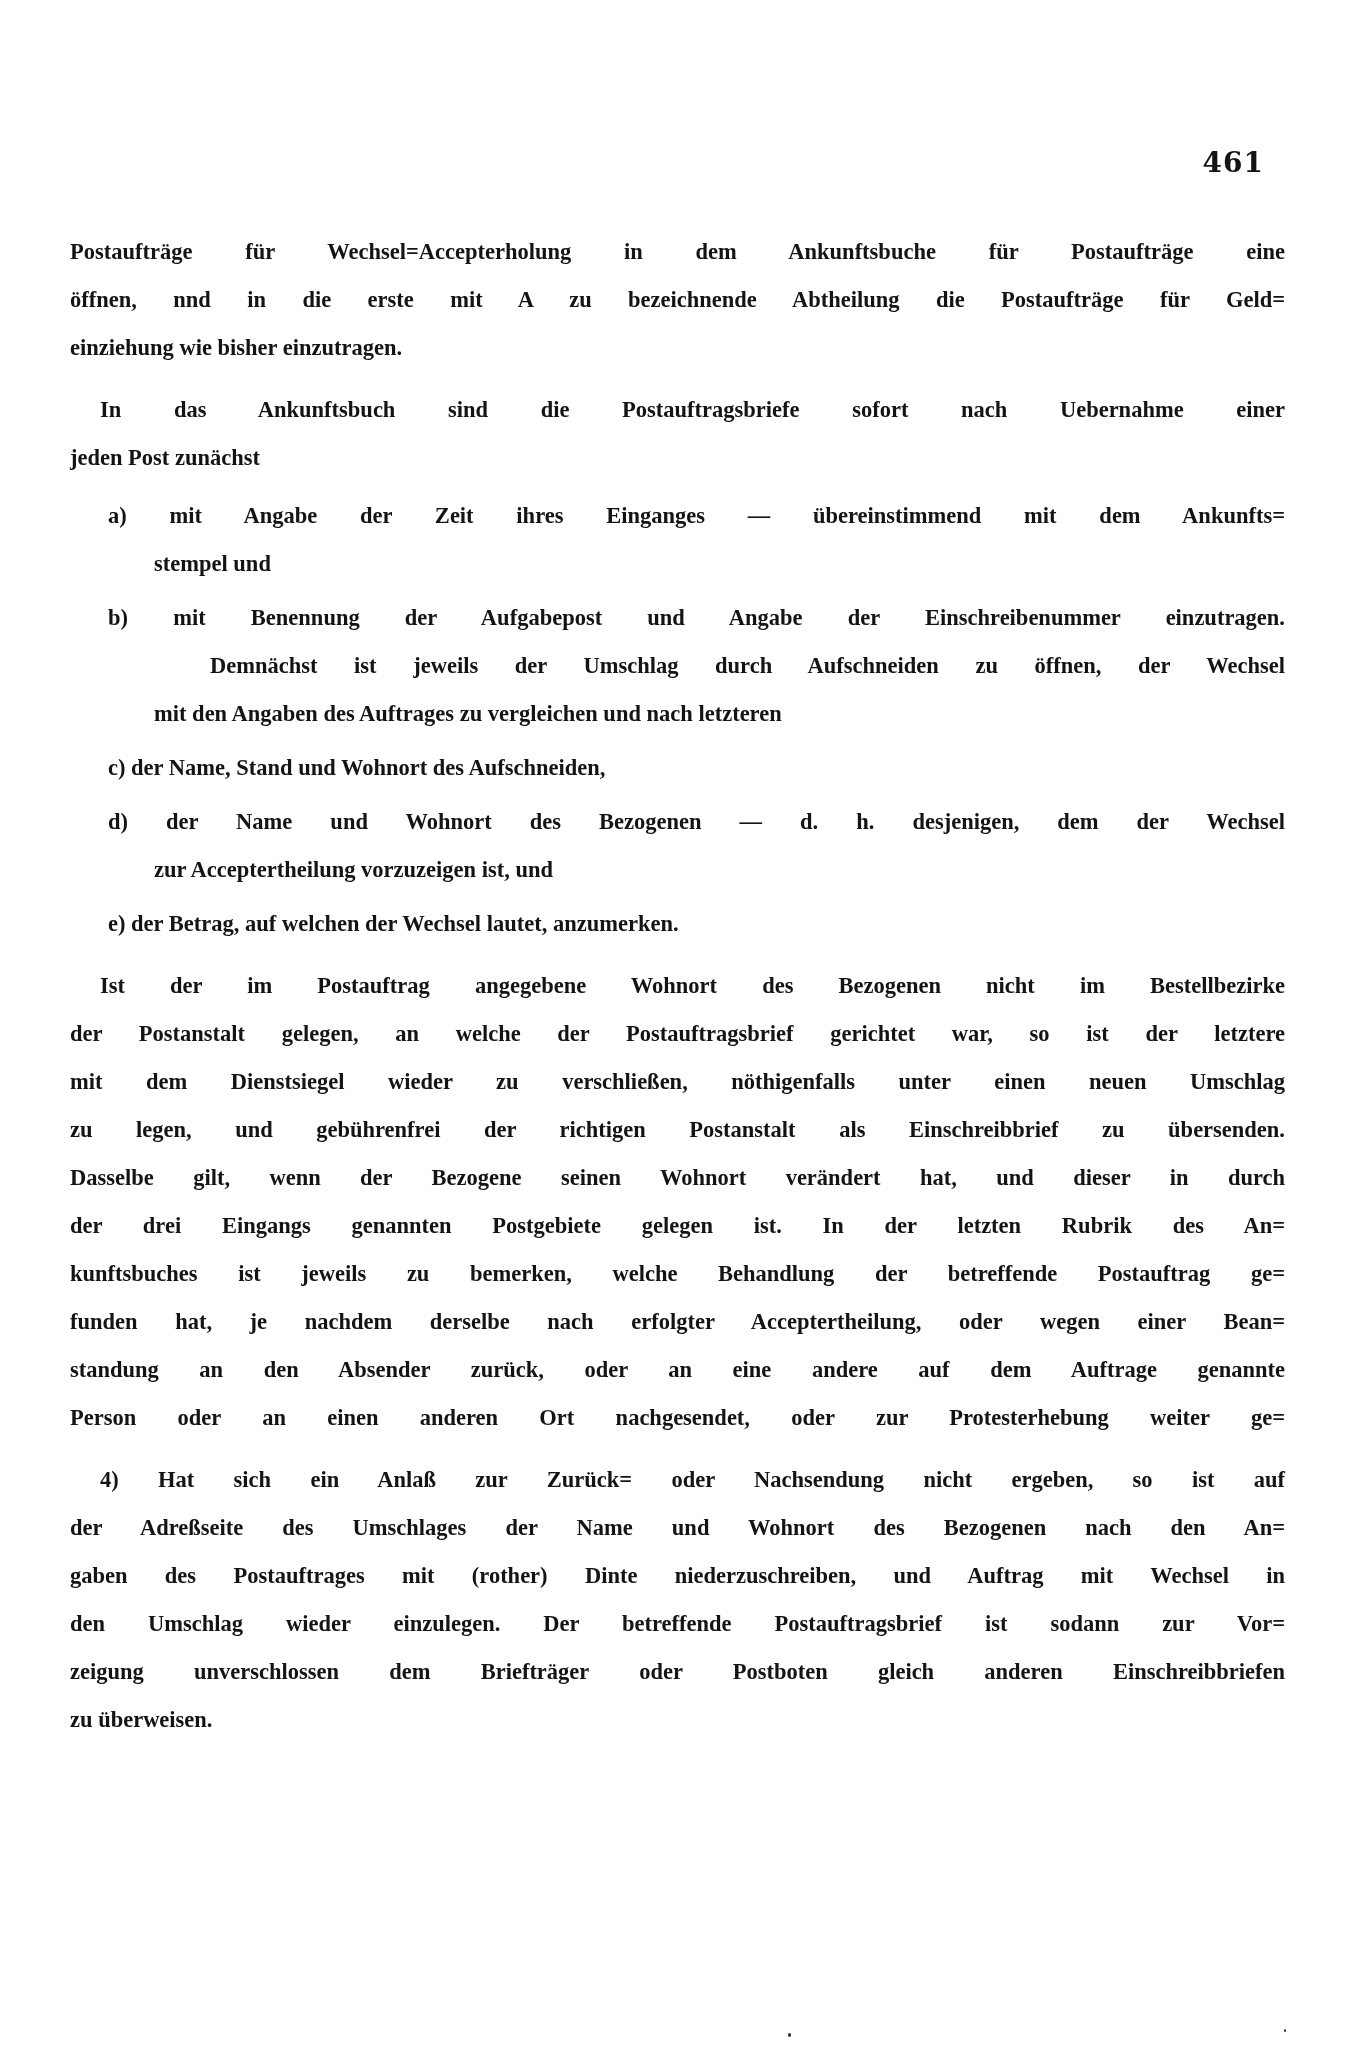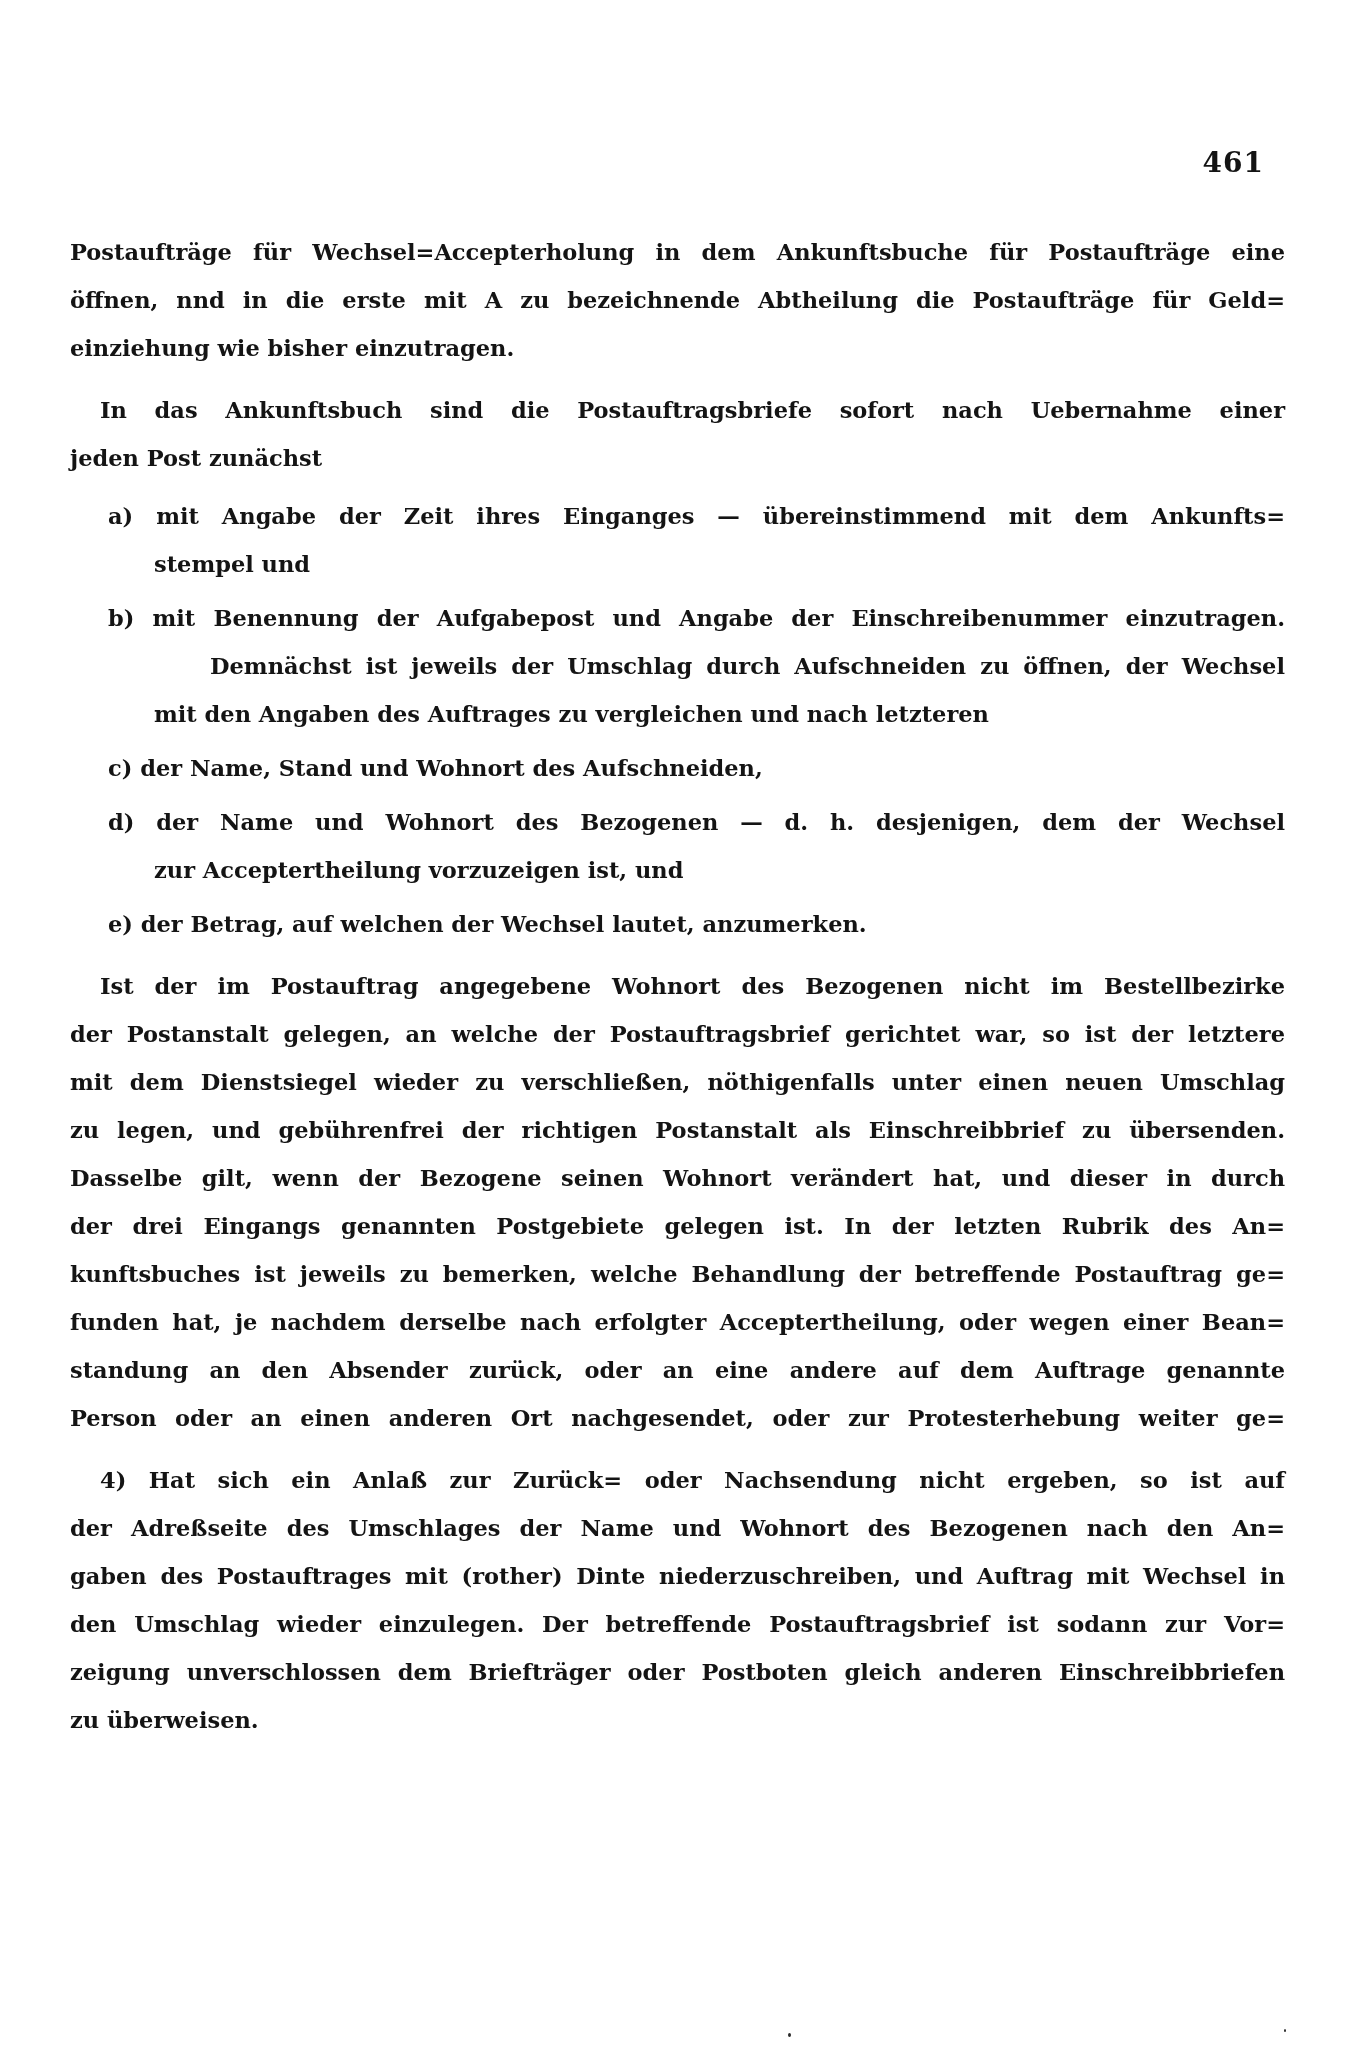--- a/index.html
+++ b/index.html
@@ -30,20 +30,21 @@
     left: 70px;
     width: 1215px;
     font-size: 22.5px;
     font-weight: bold;
     line-height: 48px;
   }
   .ln {
     text-align: justify;
     text-align-last: justify;
     white-space: normal;
+    font-family: Liberation Serif, serif;
   }
   .ln.end {
     text-align: right;
     text-align-last: left;
   }
   .ind { text-indent: 30px; }
   .para { margin-top: 14px; }
   .para.first { margin-top: 0; }
   .list { margin-top: 10px; }
   .li { padding-left: 84px; margin-top: 6px; }

